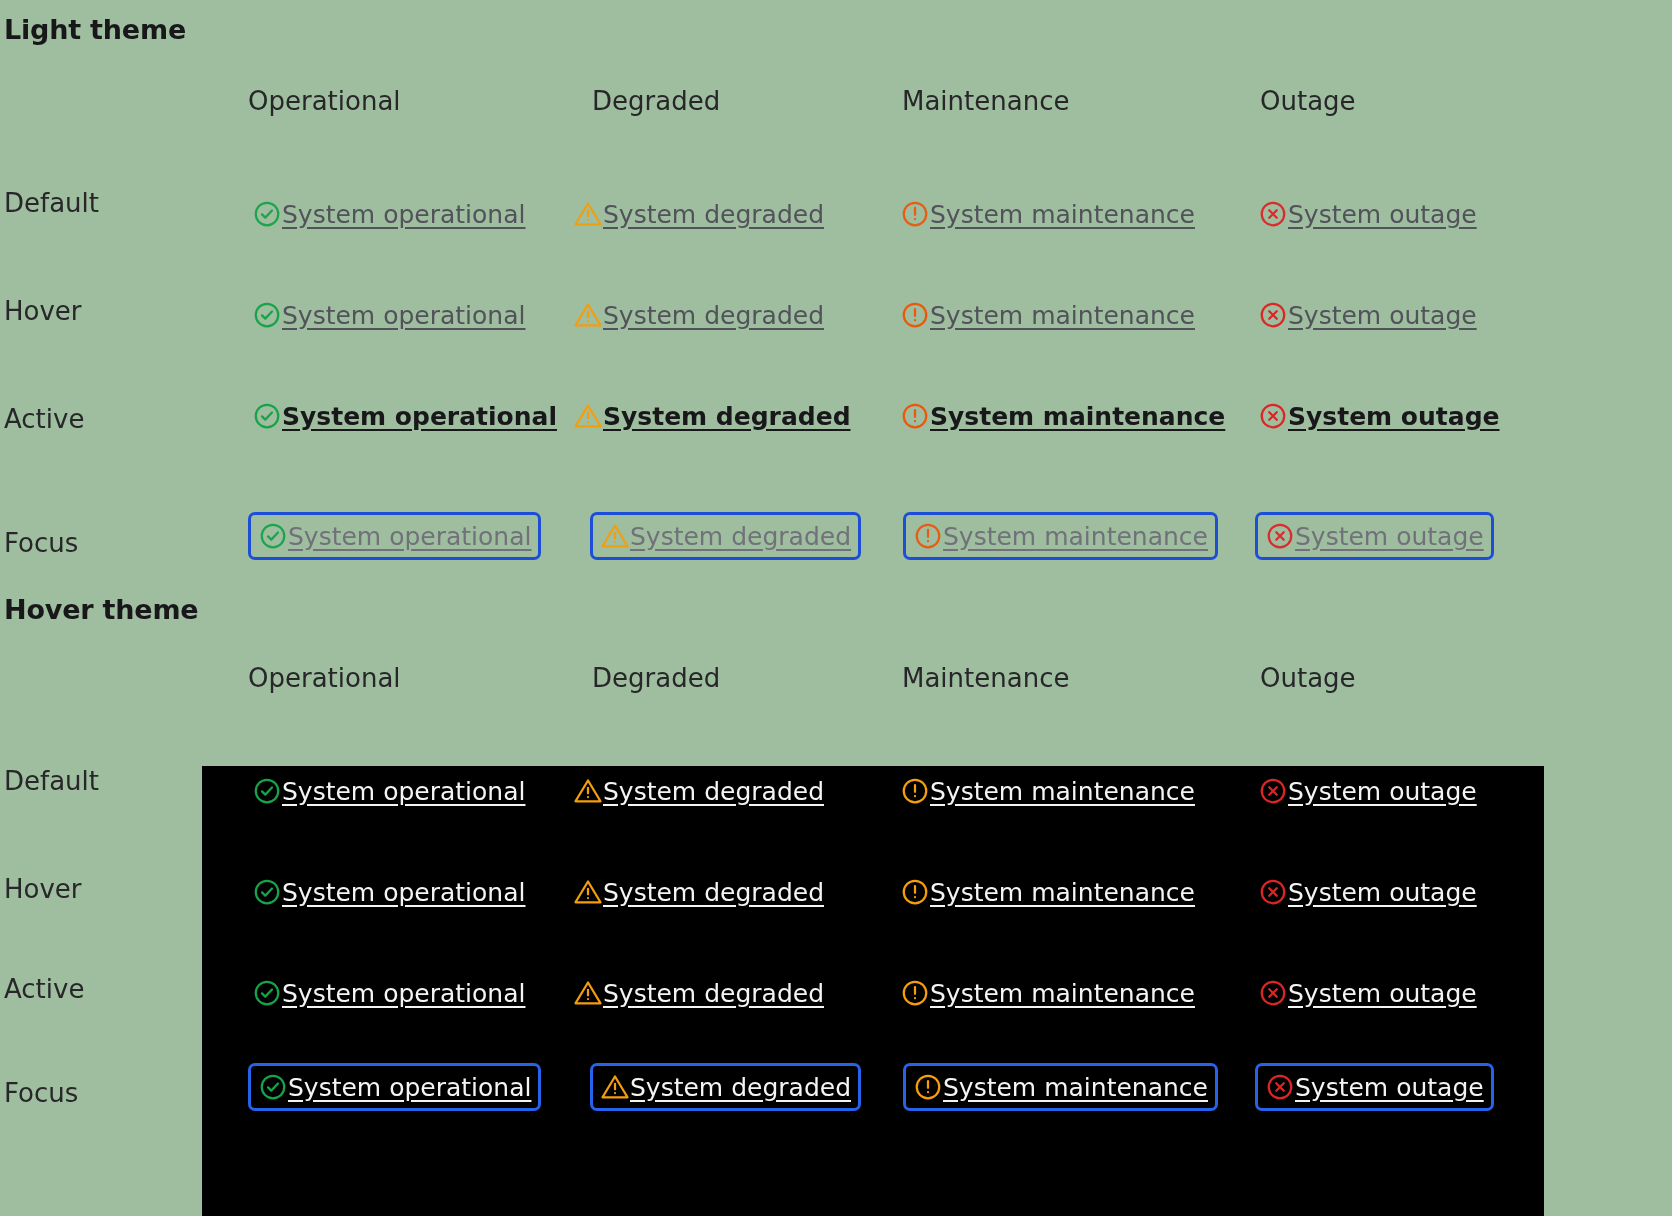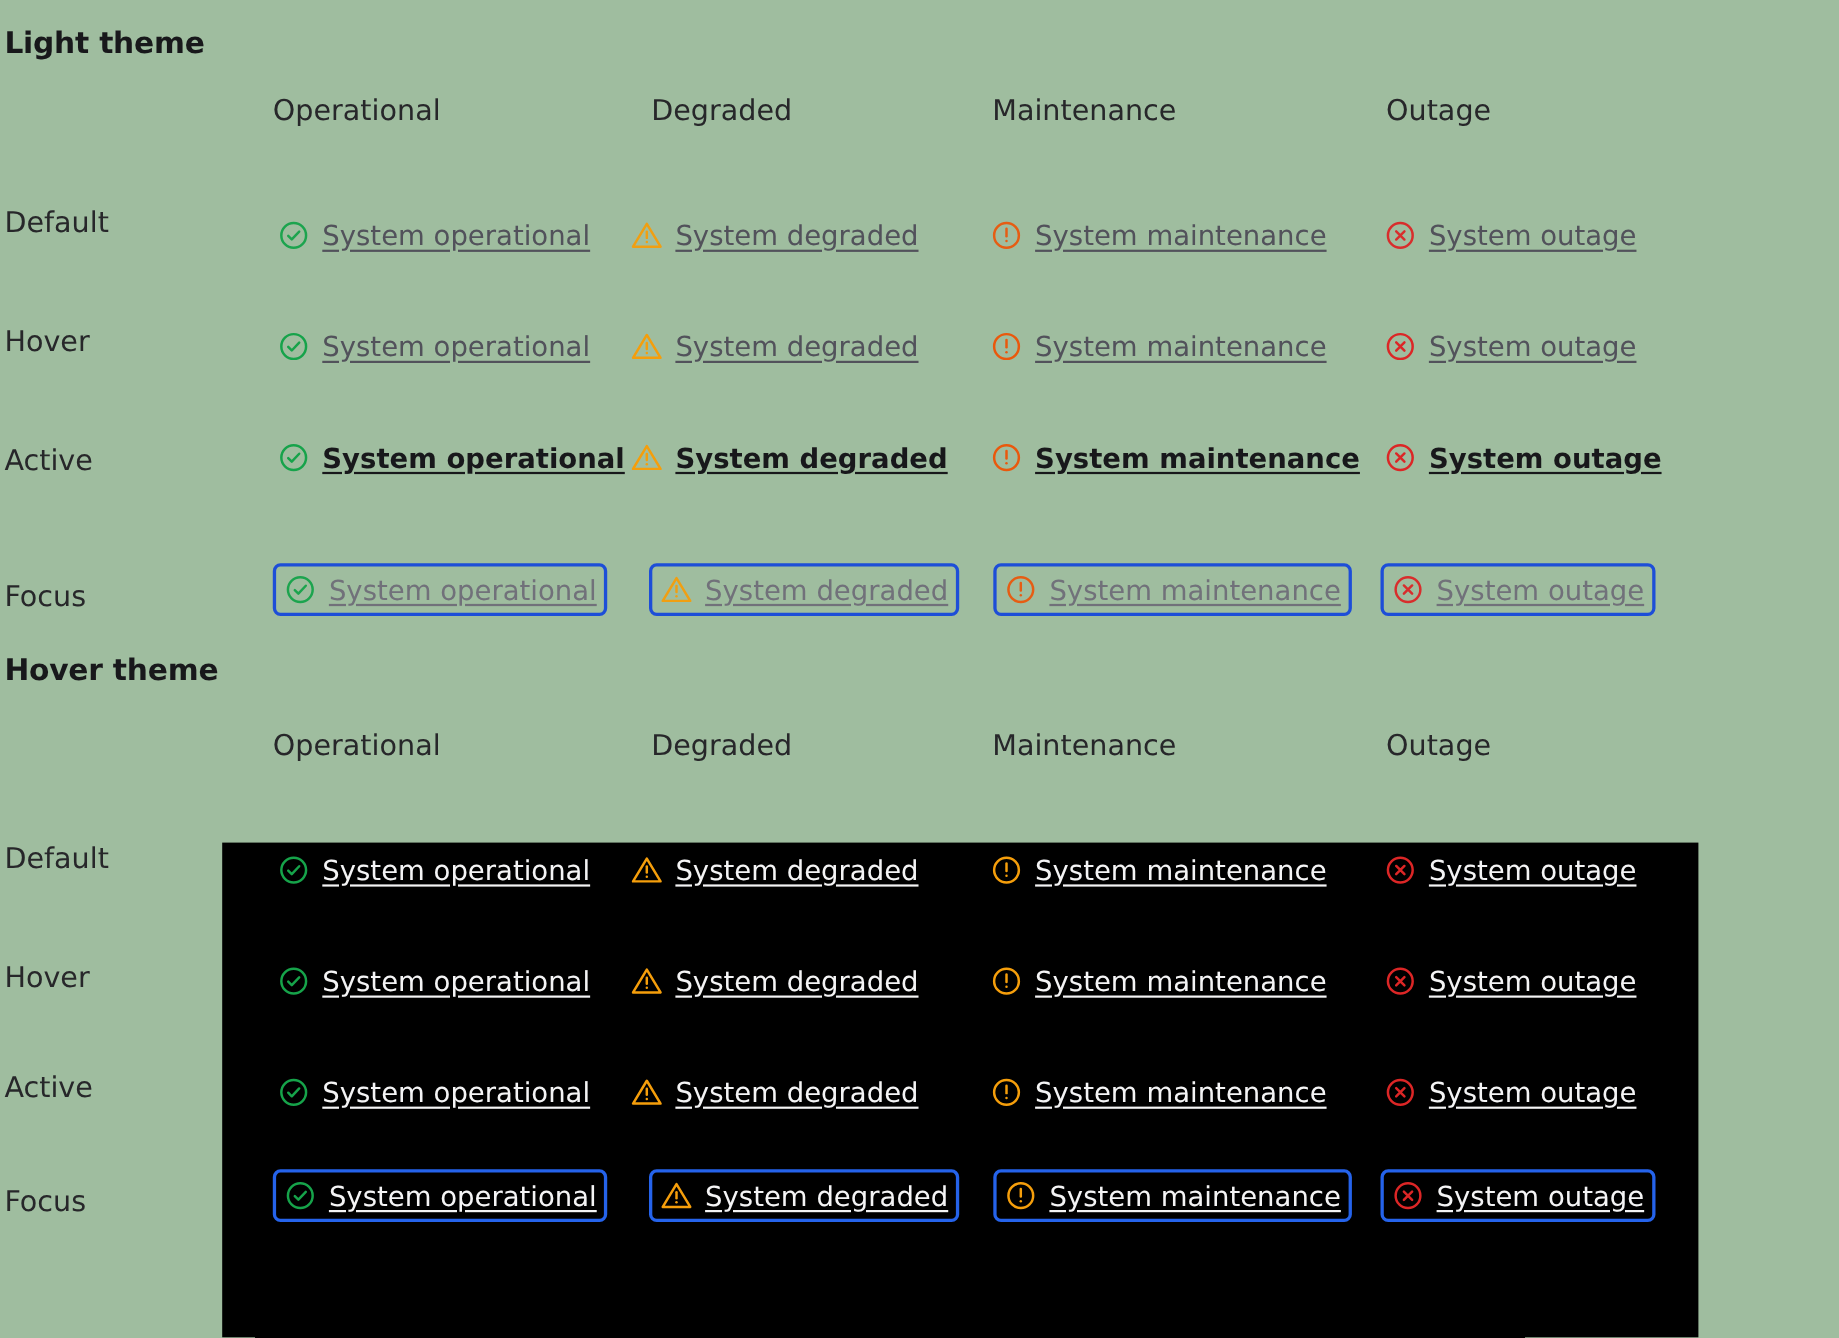--- a/index.html
+++ b/index.html
@@ -17,21 +17,21 @@
     overflow: hidden;
   }
 
   .theme-title {
     position: absolute;
     font-size: 27px;
     font-weight: bold;
     color: #18181b;
     letter-spacing: -0.2px;
   }
-  #light-title { left: 4px; top: 14px; margin-top: 10px; }
+  #light-title { left: 4px; top: 14px; }
   #dark-title  { left: 4px; top: 594px; }
 
   .col-header {
     position: absolute;
     font-size: 26px;
     color: #27272a;
     white-space: nowrap;
   }
   .row-label {
     position: absolute;
@@ -46,21 +46,20 @@
     top: 766px;
     width: 1342px;
     height: 450px;
     background: #000000;
   }
 
   .cell {
     position: absolute;
     display: flex;
     align-items: center;
-    gap: 11px;
     box-sizing: border-box;
     padding: 6px 7px;
     border: 3px solid transparent;
     border-radius: 7px;
   }
   .cell .label {
     font-size: 25px;
     white-space: nowrap;
     text-decoration: underline;
     text-underline-offset: 4px;

